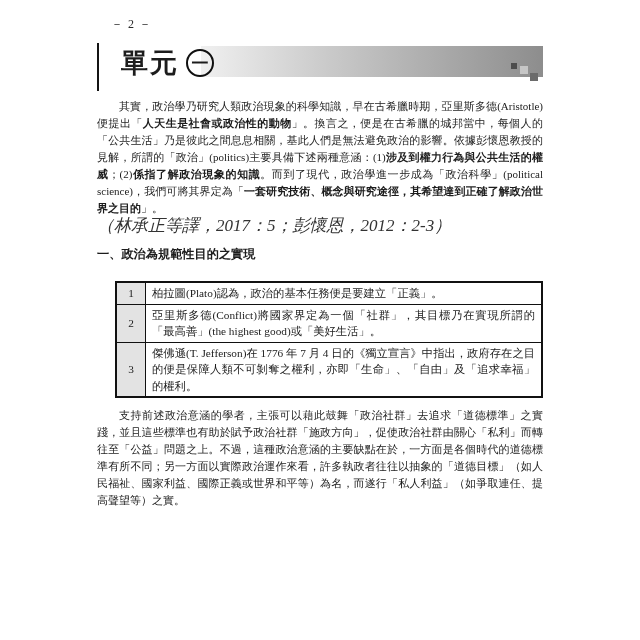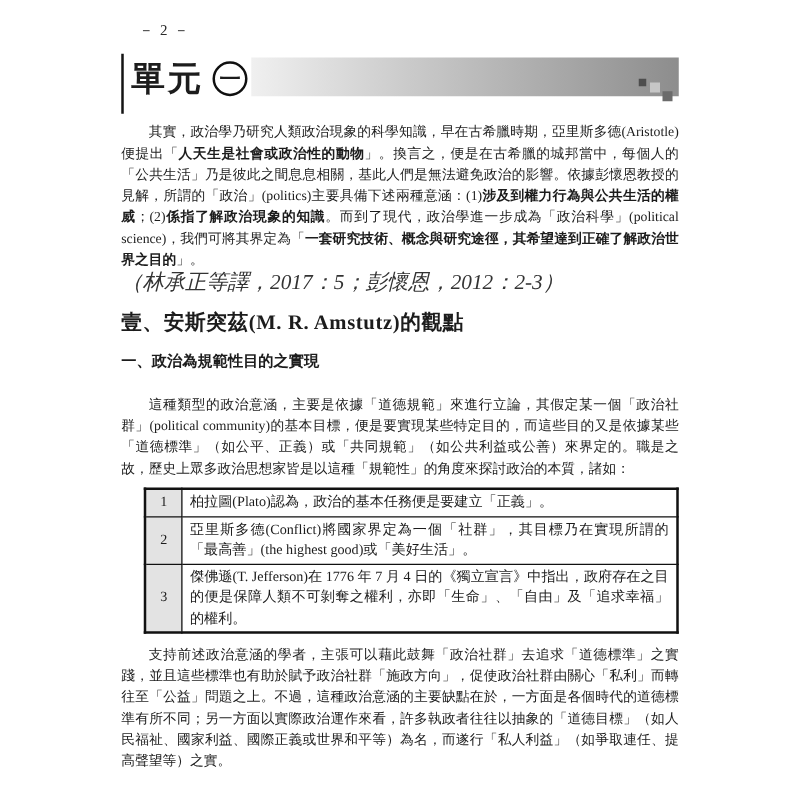--- a/index.html
+++ b/index.html
@@ -15,21 +15,21 @@
   .unit-header { position:relative; margin-top:9px; height:42px; }
   .v-line { position:absolute; left:0; top:1px; width:2px; height:48px; background:#141414; }
   .unit-bar {
     position:absolute; left:104px; right:0; top:4px; height:31px;
     background:linear-gradient(to right, var(--bar-start,#f0f0f0) 0%, #cccccc 35%, var(--bar-end,#8d8d8d) 100%);
   }
   .sq { position:absolute; }
   .sq1 { width:6px; height:6px; right:26px; bottom:8px; background:#4d4d4d; }
   .sq2 { width:8px; height:8px; right:15px; bottom:3px; background:#c6c6c6; }
   .sq3 { width:8px; height:8px; right:5px;  bottom:-4px; background:#6b6b6b; }
-  .unit-line { position:relative; display:flex; align-items:center; padding-left:8px; height:42px; }
+  .unit-line { position:relative; display:flex; align-items:center; padding-left:24px; height:42px; }
   .unit-label { font-size:27px; font-weight:700; letter-spacing:2px; }
   .unit-circle {
     width:24px; height:24px; border:2.5px solid #101010; border-radius:50%;
     display:flex; align-items:center; justify-content:center; margin:0 6px 0 7px; flex:0 0 auto;
   }
   .unit-circle span { font-size:17px; font-weight:900; line-height:1; }
   .unit-title-text { font-size:26px; font-weight:700; letter-spacing:3px; padding-left:3px; }
 
   .body-para {
     font-size:11px; line-height:17px; text-align:justify; margin:0; text-indent:2em;
@@ -76,24 +76,22 @@
       <span class="unit-label">單元</span>
       <span class="unit-circle">
           <span>一</span>
         </span>
     </div>
   </header>
 
   <p class="body-para first-para"><span>其實，政治學乃研究人類政治現象的科學知識，早在古希臘時期，亞里斯多德(Aristotle)便提出「</span><span class="seg-b">人天生是社會或政治性的動物</span><span>」。換言之，便是在古希臘的城邦當中，每個人的「公共生活」乃是彼此之間息息相關，基此人們是無法避免政治的影響。依據彭懷恩教授的見解，所謂的「政治」(politics)主要具備下述兩種意涵：(1)</span><span class="seg-b">涉及到權力行為與公共生活的權威</span><span>；(2)</span><span class="seg-b">係指了解政治現象的知識</span><span>。而到了現代，政治學進一步成為「政治科學」(political science)，我們可將其界定為「</span><span class="seg-b">一套研究技術、概念與研究途徑，其希望達到正確了解政治世界之目的</span><span>」。</span></p>
   <p class="citation">（林承正等譯，2017：5；彭懷恩，2012：2-3）</p>
 
-  <h2 class="section-heading">壹、安斯突茲(M. R. Amstutz)的觀點</h2>
 
   <h3 class="subsection-heading">一、政治為規範性目的之實現</h3>
-  <p class="body-para">這種類型的政治意涵，主要是依據「道德規範」來進行立論，其假定某一個「政治社群」(political community)的基本目標，便是要實現某些特定目的，而這些目的又是依據某些「道德標準」（如公平、正義）或「共同規範」（如公共利益或公善）來界定的。職是之故，歷史上眾多政治思想家皆是以這種「規範性」的角度來探討政治的本質，諸如：</p>
 
   <table class="points-table">
     <tbody>
       <tr>
         <td class="num">1</td>
         <td>柏拉圖(Plato)認為，政治的基本任務便是要建立「正義」。</td>
       </tr>
       <tr>
         <td class="num">2</td>
         <td>亞里斯多德(Conflict)將國家界定為一個「社群」，其目標乃在實現所謂的「最高善」(the highest good)或「美好生活」。</td>

